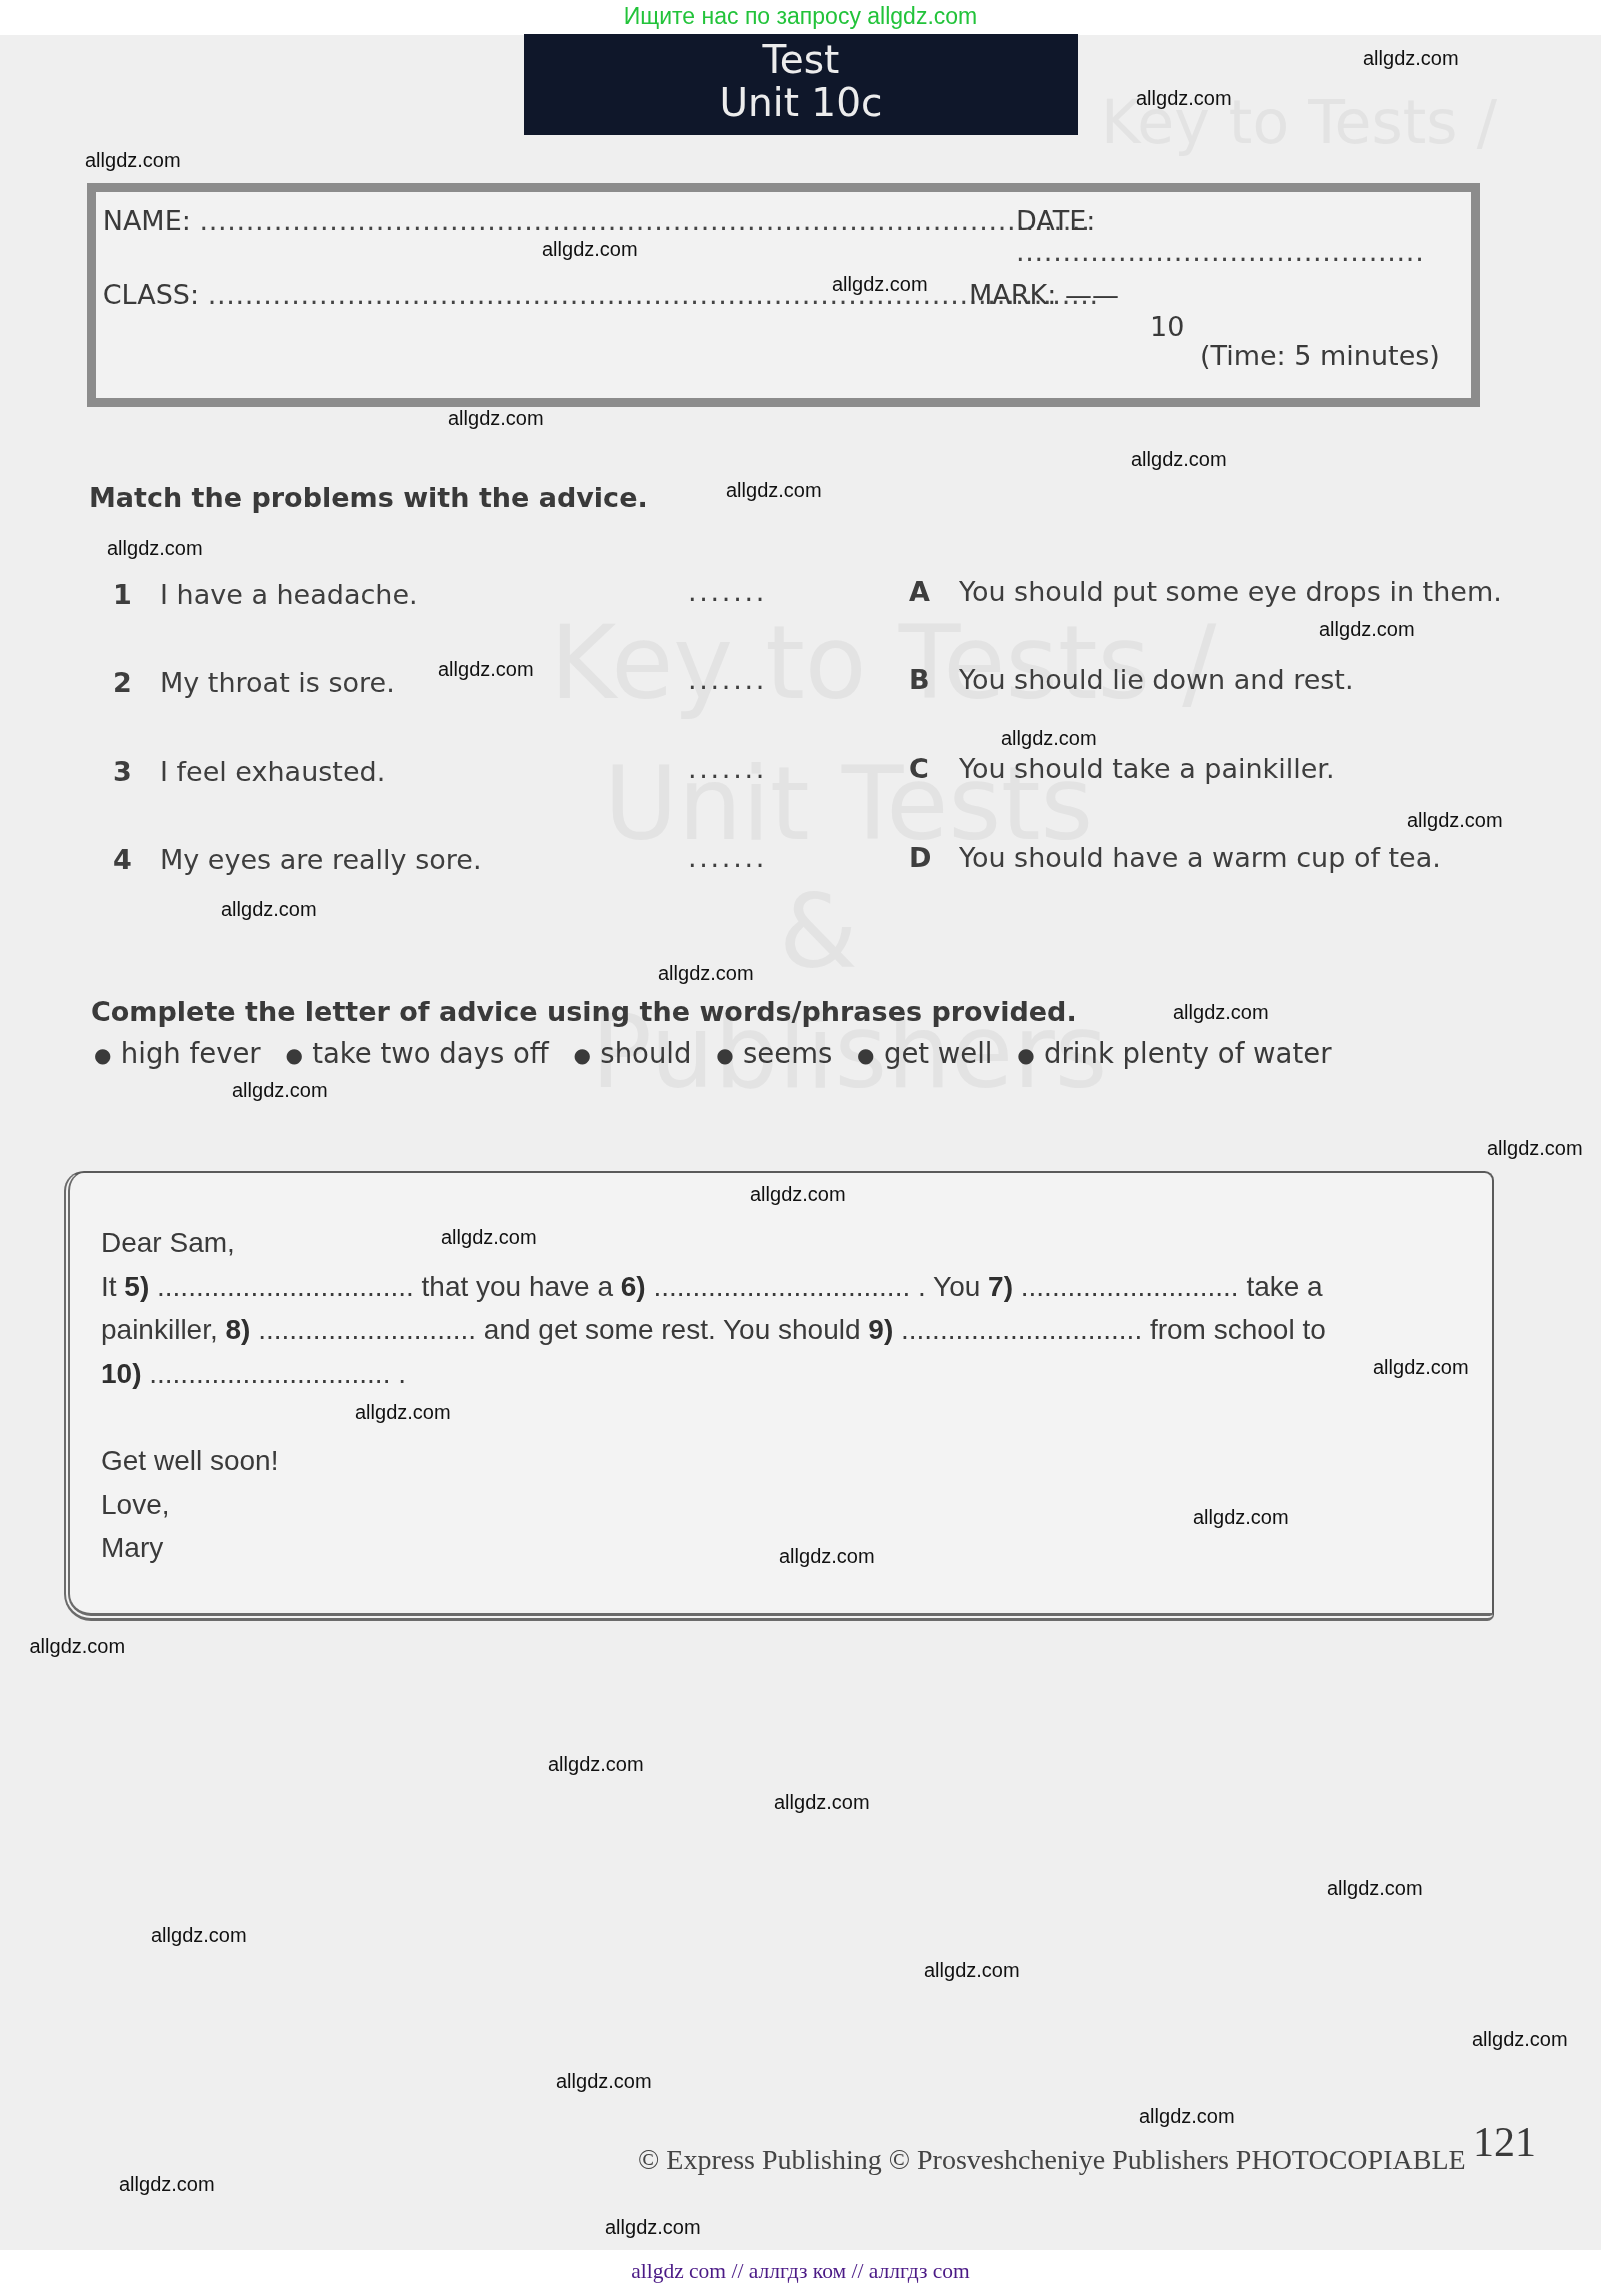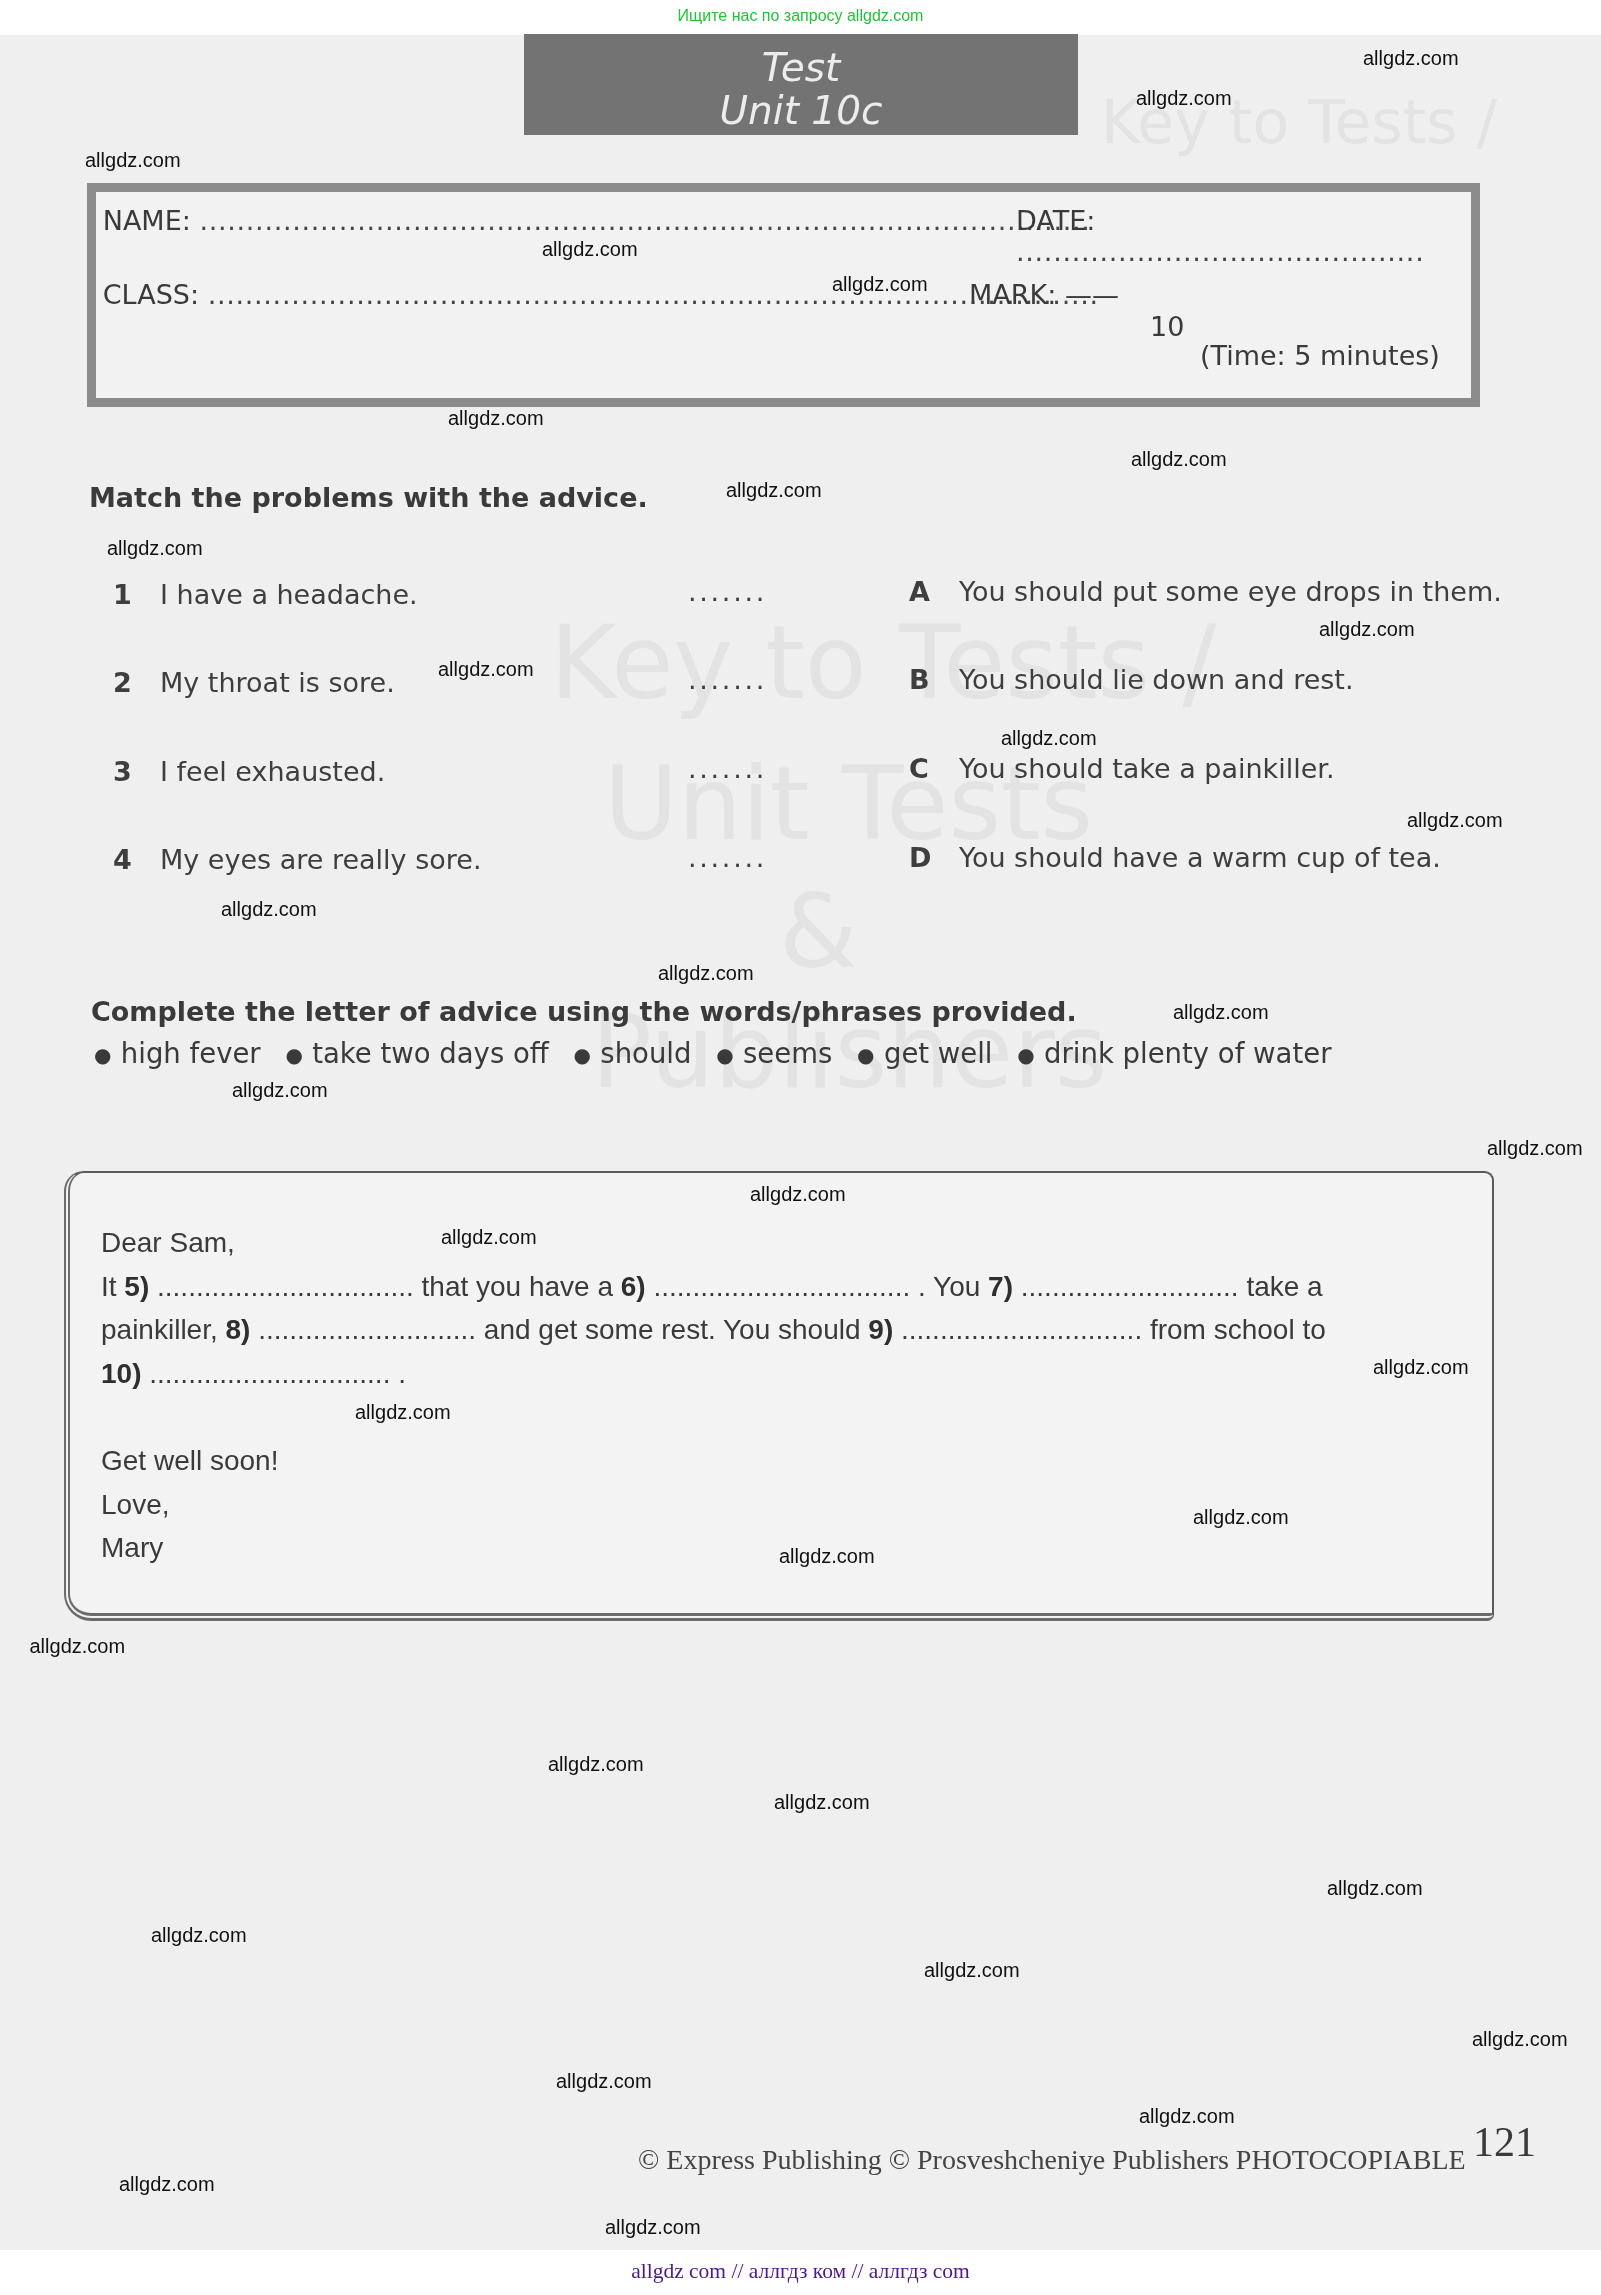--- a/index.html
+++ b/index.html
@@ -1,20 +1,20 @@
 <!DOCTYPE html>
 <html style="font-size:10.7px"><head>
 <meta charset="utf-8">
 <style>
   html,body{margin:0;padding:0;}
   body{width:1601px;height:2295px;position:relative;overflow:hidden;background:#ffffff;font-family:"DejaVu Sans",sans-serif;}
   .page{position:absolute;left:0;top:35px;width:1601px;height:2215px;background:#efefef;}
-  .banner-top{position:absolute;left:0;top:0;width:1601px;height:35px;background:#fff;text-align:center;font-family:"Liberation Sans",sans-serif;font-size:16px;line-height:32px;color:#22c33a;}
+  .banner-top{position:absolute;left:0;top:0;width:1601px;height:35px;background:#fff;text-align:center;font-family:"Liberation Sans",sans-serif;font-size:23px;line-height:32px;color:#22c33a;}
   .banner-bottom{position:absolute;left:0;top:2250px;width:1601px;height:46px;background:#fff;text-align:center;font-family:Liberation Serif, serif;font-size:21.5px;line-height:43px;color:#4b1a86;}
-  .title-box{position:absolute;left:524px;top:34px;width:554px;height:101px;background:#737373;color:#ececec;text-align:center;font-family:"DejaVu Sans",sans-serif;font-size:39px;line-height:43px;padding-top:12px;box-sizing:border-box;font-style:italic;}
+  .title-box{position:absolute;left:524px;top:34px;width:554px;height:101px;background:#0f172a;color:#ececec;text-align:center;font-family:"DejaVu Sans",sans-serif;font-size:39px;line-height:43px;padding-top:4px;box-sizing:border-box;}
   .info-box{position:absolute;left:87px;top:183px;width:1393px;height:224px;border:9.4px solid #8c8c8c;box-sizing:border-box;background:#f2f2f2;}
   .lbl{position:absolute;font-size:27px;color:#3a3a3a;font-family:"DejaVu Sans",sans-serif;}
   .dots{letter-spacing:0.7px;color:#444;}
   .heading{position:absolute;font-size:27px;font-weight:bold;color:#3a3a3a;font-family:"DejaVu Sans",sans-serif;}
   .item{position:absolute;font-size:27px;color:#3e3e3e;font-family:"DejaVu Sans",sans-serif;}
   .num{font-weight:bold;display:inline-block;width:47px;}
   .ans{position:absolute;font-size:27px;color:#3e3e3e;letter-spacing:2.7px;}
   .opt-letter{font-weight:bold;display:inline-block;width:50px;}
   .bullets{position:absolute;left:94px;top:1037px;font-size:27.5px;color:#3a3a3a;white-space:nowrap;}
   .bullets span.b{margin-right:16px;}

